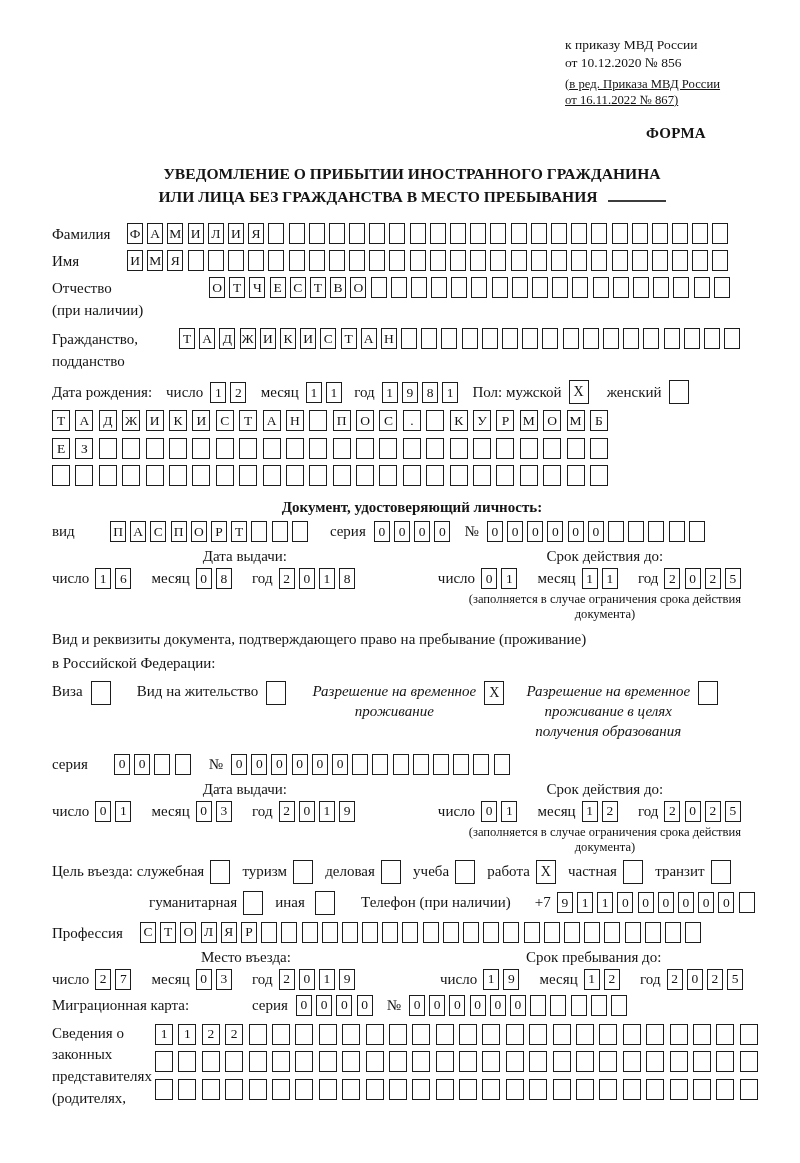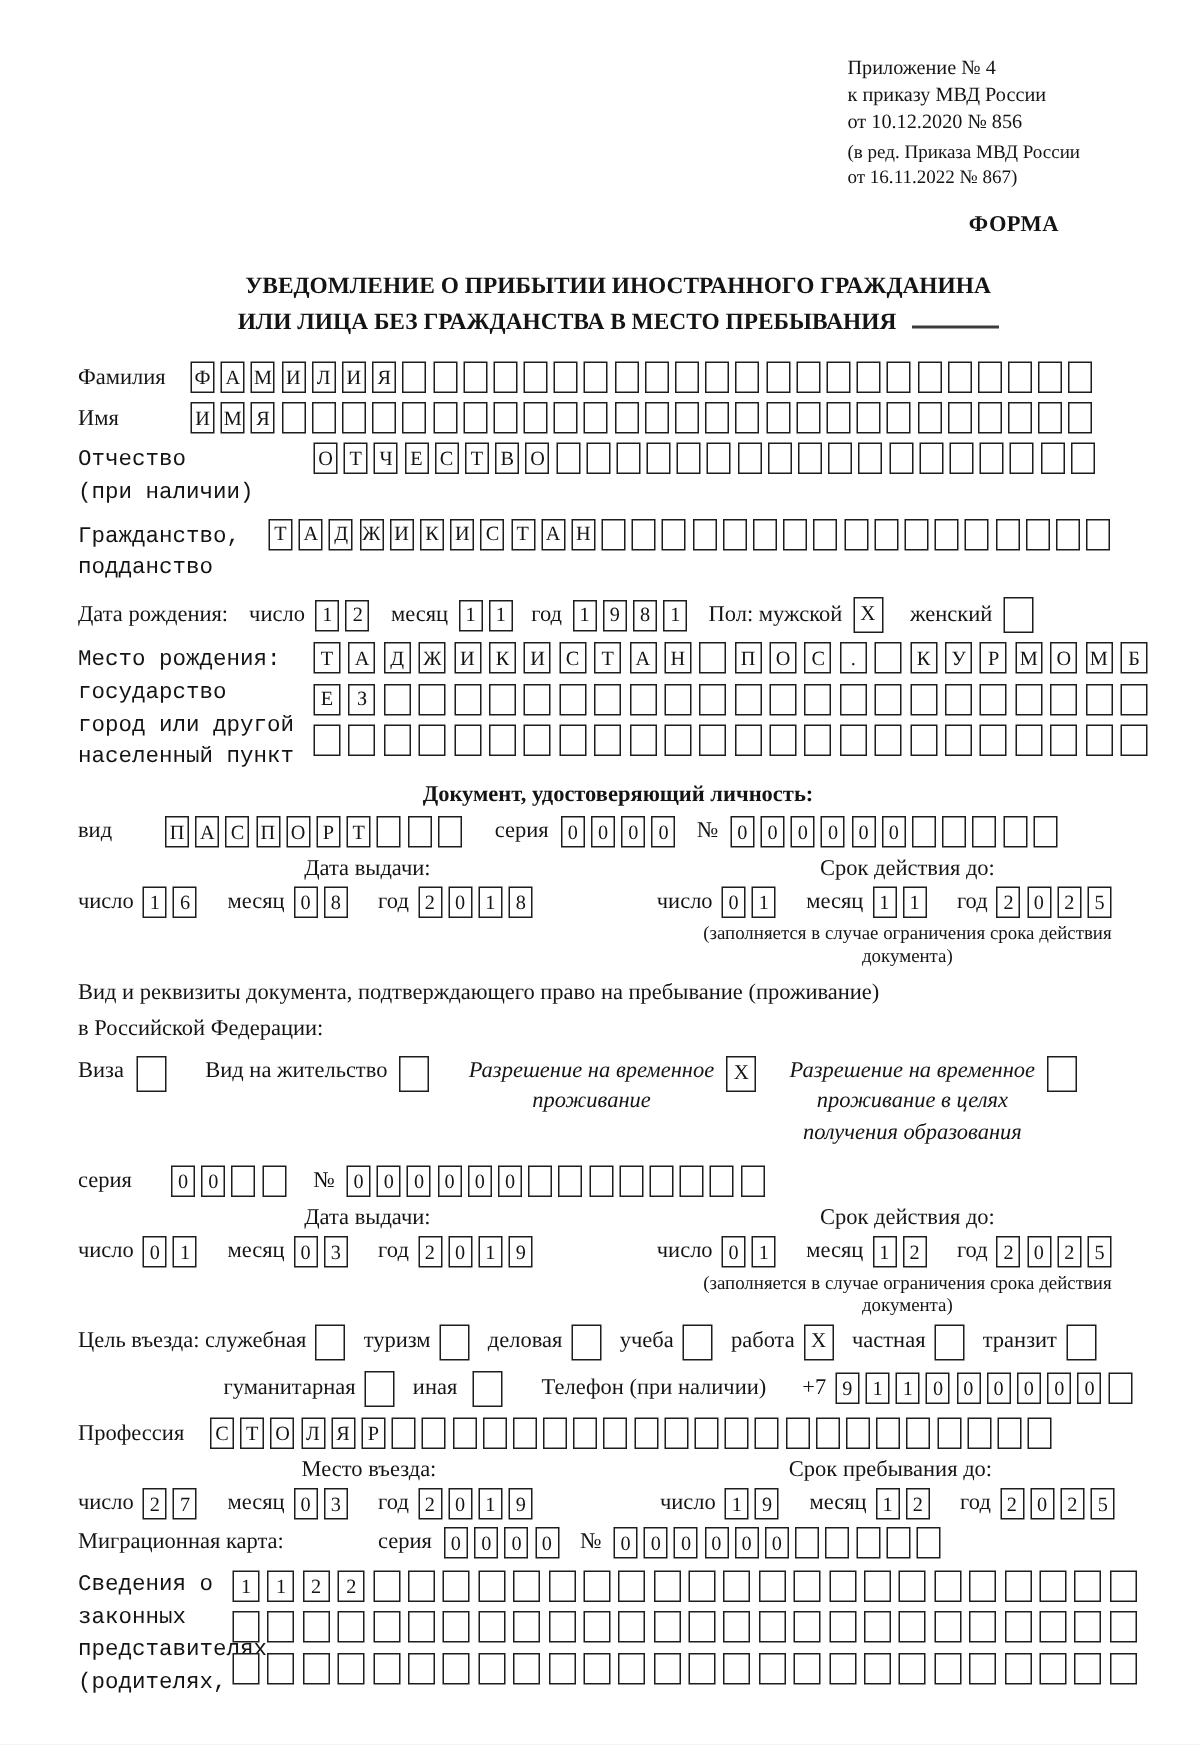--- a/index.html
+++ b/index.html
@@ -4,31 +4,31 @@
 <style>
   html,body{margin:0;padding:0;background:#e9e9e9;}
   .page{
     width:800px;height:1163px;box-sizing:border-box;margin:0 auto;
     background:#ffffff;color:#141414;
     font-family:"Liberation Serif","DejaVu Serif",serif;
     padding:36px 28px 16px 52px;position:relative;overflow:hidden;
   }
   
   .hdr{margin-left:513px;width:215px;font-size:13.5px;line-height:1.32;}
-  .hdr .small{font-size:12.7px;margin-top:4px;line-height:1.3;}
+  .hdr .small{font-size:12.7px;margin-top:4px;line-height:1.3;text-decoration:underline;}
   .forma{font-weight:bold;font-size:15px;text-align:right;margin:16px 66px 0 0;letter-spacing:.3px;}
   
   .title{margin-top:20px;text-align:center;font-weight:bold;font-size:15.6px;line-height:1.5;}
   .title .uline{display:inline-block;width:58px;border-bottom:2px solid #3c3c3c;height:12px;margin-left:10px;}
   .sect{margin-top:19px;text-align:center;font-weight:bold;font-size:14.6px;letter-spacing:.2px;}
   
   .form{margin-top:15px;font-size:15px;}
   .row{display:flex;align-items:flex-start;margin-bottom:6px;}
   .lbl{padding-top:2px;flex:none;line-height:1.25;}
-  .lblcol{flex:none;line-height:1.45;padding-top:1px;font-family:Liberation Mono, monospace;}
+  .lblcol{flex:none;line-height:1.45;padding-top:1px;}
   .boxes{display:flex;flex-wrap:nowrap;}
   .cb{
     display:inline-flex;align-items:center;justify-content:center;flex:none;
     width:16px;height:21px;border:1.6px solid #1d1d1d;margin-right:4.2px;
     font-size:13.5px;line-height:1;box-sizing:border-box;background:#fff;
   }
   .chk .cb,.cb.big{width:20px;height:24px;font-size:14px;}
   .wide .cb{width:18px;margin-right:5.4px;}
   .stack{display:flex;flex-direction:column;}
   .stack .boxes{margin-bottom:6.5px;}
@@ -50,21 +50,20 @@
   .purpose{display:flex;align-items:center;flex-wrap:nowrap;margin-bottom:7px;}
   .purpose .t{margin:0 6px 0 8px;white-space:nowrap;}
   .purpose .t:first-child{margin-left:0;}
 </style>
 </head>
 <body>
 
 <div class="page">
 
   <div class="hdr">
-    <div>Приложение № 4</div>
     <div>к приказу МВД России</div>
     <div>от 10.12.2020 № 856</div>
     <div class="small">
       <div>(в ред. Приказа МВД России</div>
       <div>от 16.11.2022 № 867)</div>
     </div>
   </div>
   <div class="forma">ФОРМА</div>
 
   <div class="title">
@@ -242,26 +241,20 @@
       <span class="boxes chk" style="margin-right:14px;">
           <span class="cb">X</span>
         </span>
       <span class="t" style="margin-right:7px;">женский</span>
       <span class="boxes chk">
           <span class="cb"></span>
         </span>
     </div>
 
     <div class="row" style="margin-top:6px;">
-      <div class="lblcol" style="width:157px;">
-        <div>Место рождения:</div>
-        <div>государство</div>
-        <div>город или другой</div>
-        <div>населенный пункт</div>
-      </div>
       <div class="stack wide">
         <div class="boxes">
             <span class="cb">Т</span>
             <span class="cb">А</span>
             <span class="cb">Д</span>
             <span class="cb">Ж</span>
             <span class="cb">И</span>
             <span class="cb">К</span>
             <span class="cb">И</span>
             <span class="cb">С</span>

